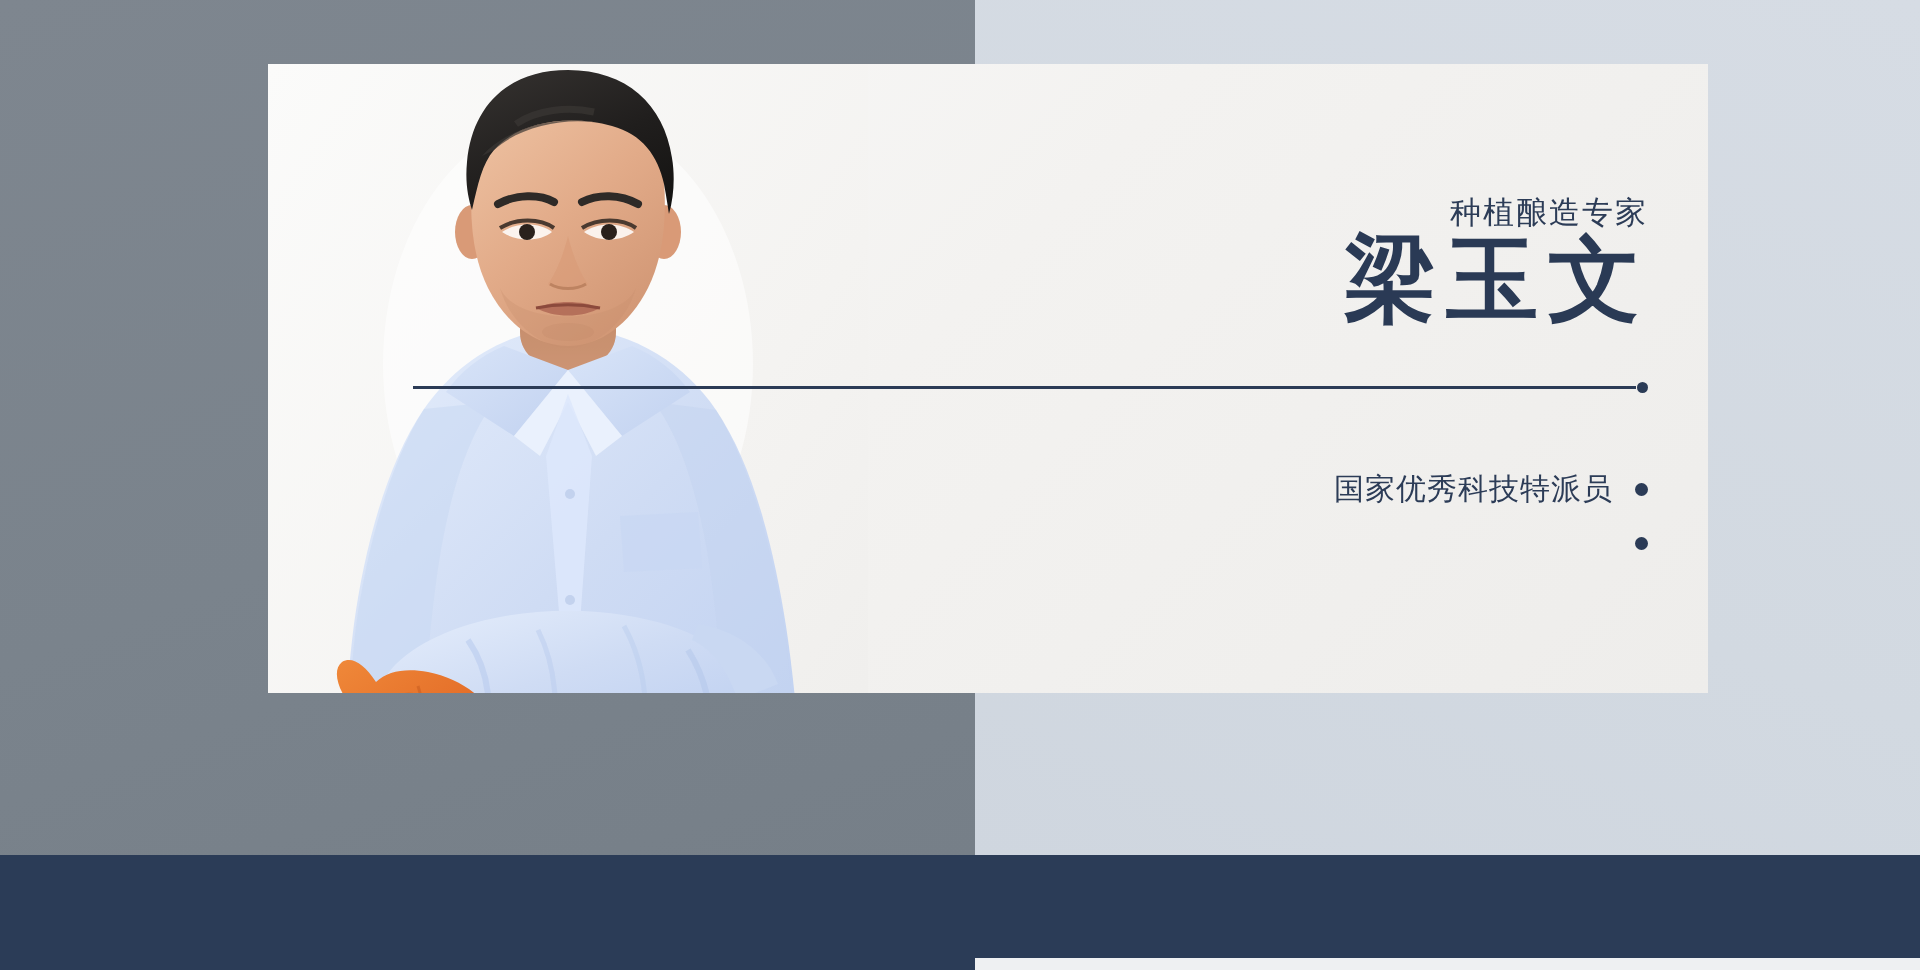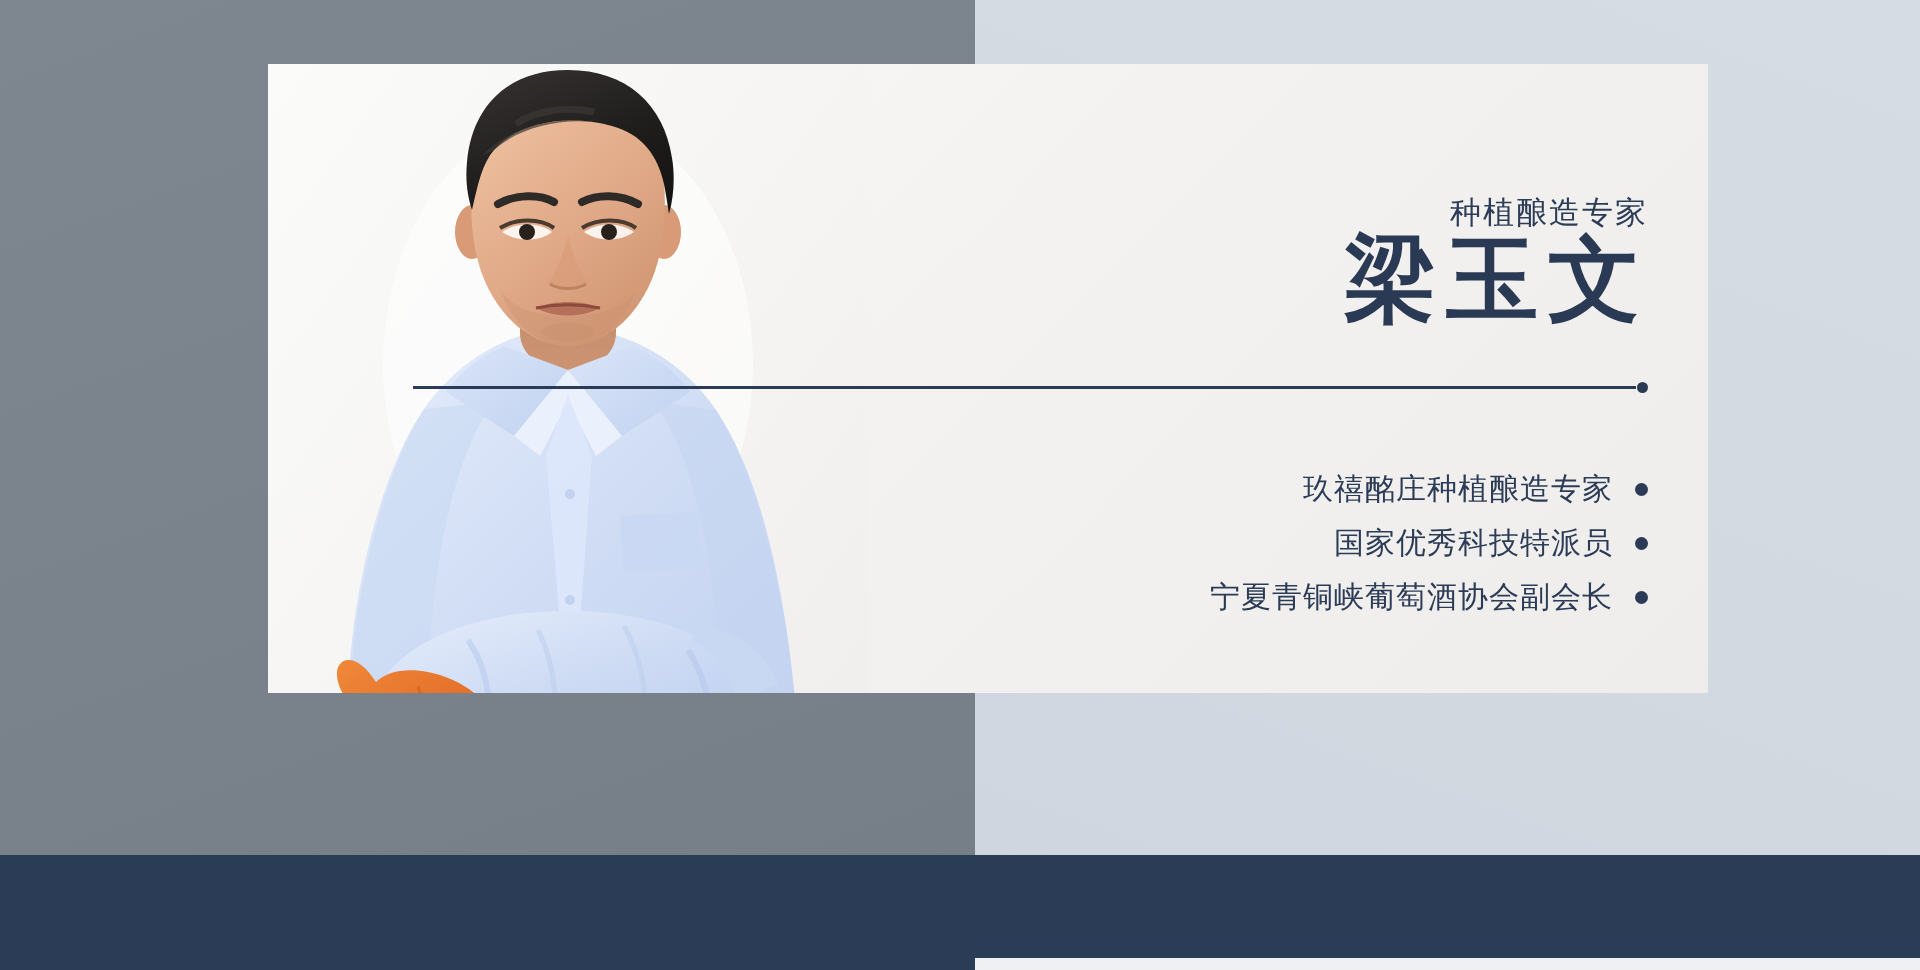--- a/index.html
+++ b/index.html
@@ -289,34 +289,29 @@
 
       <div class="bigname">梁玉文</div>
 
       <div class="rule-wrap">
         <div class="rule-line"></div>
         <div class="rule-dot"></div>
       </div>
 
       <div class="creds">
 
-        <div class="cred-row">
-          <span class="cred-text">玖禧酩庄种植酿造专家</span>
-          <span class="cred-dot"></span>
-        </div>
 
         <div class="cred-row">
           <span class="cred-text">国家优秀科技特派员</span>
           <span class="cred-dot"></span>
         </div>
 
 
 
         <div class="cred-row">
-          <span class="cred-text">宁夏青铜峡葡萄酒协会副会长</span>
           <span class="cred-dot"></span>
         </div>
 
       </div>
     </div>
 
   </div>
 </div>
 
 </body></html>

